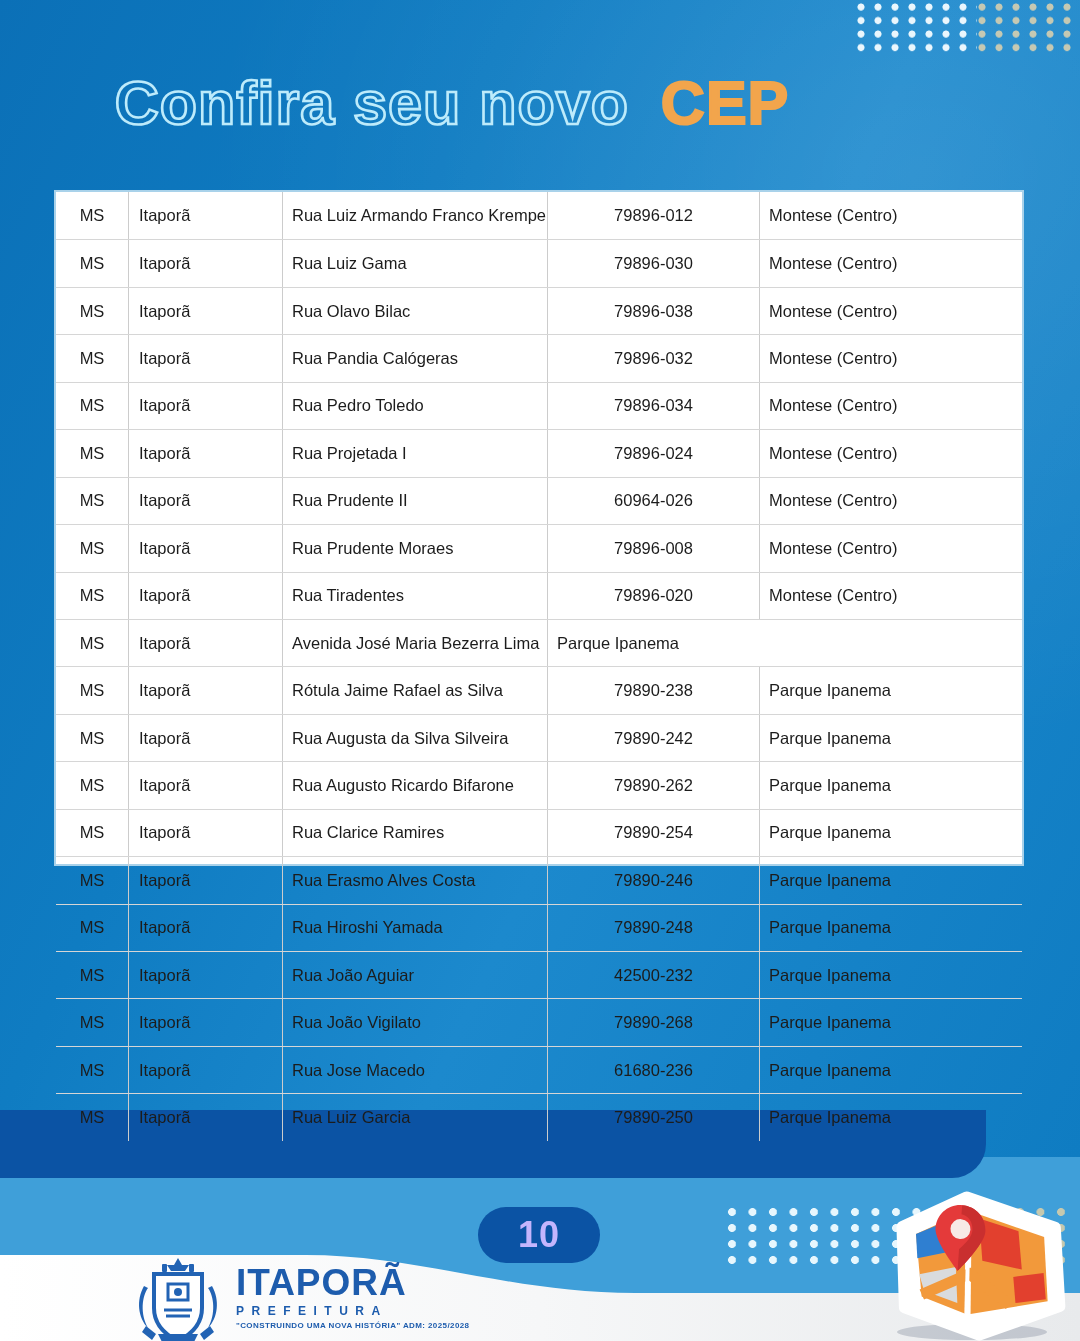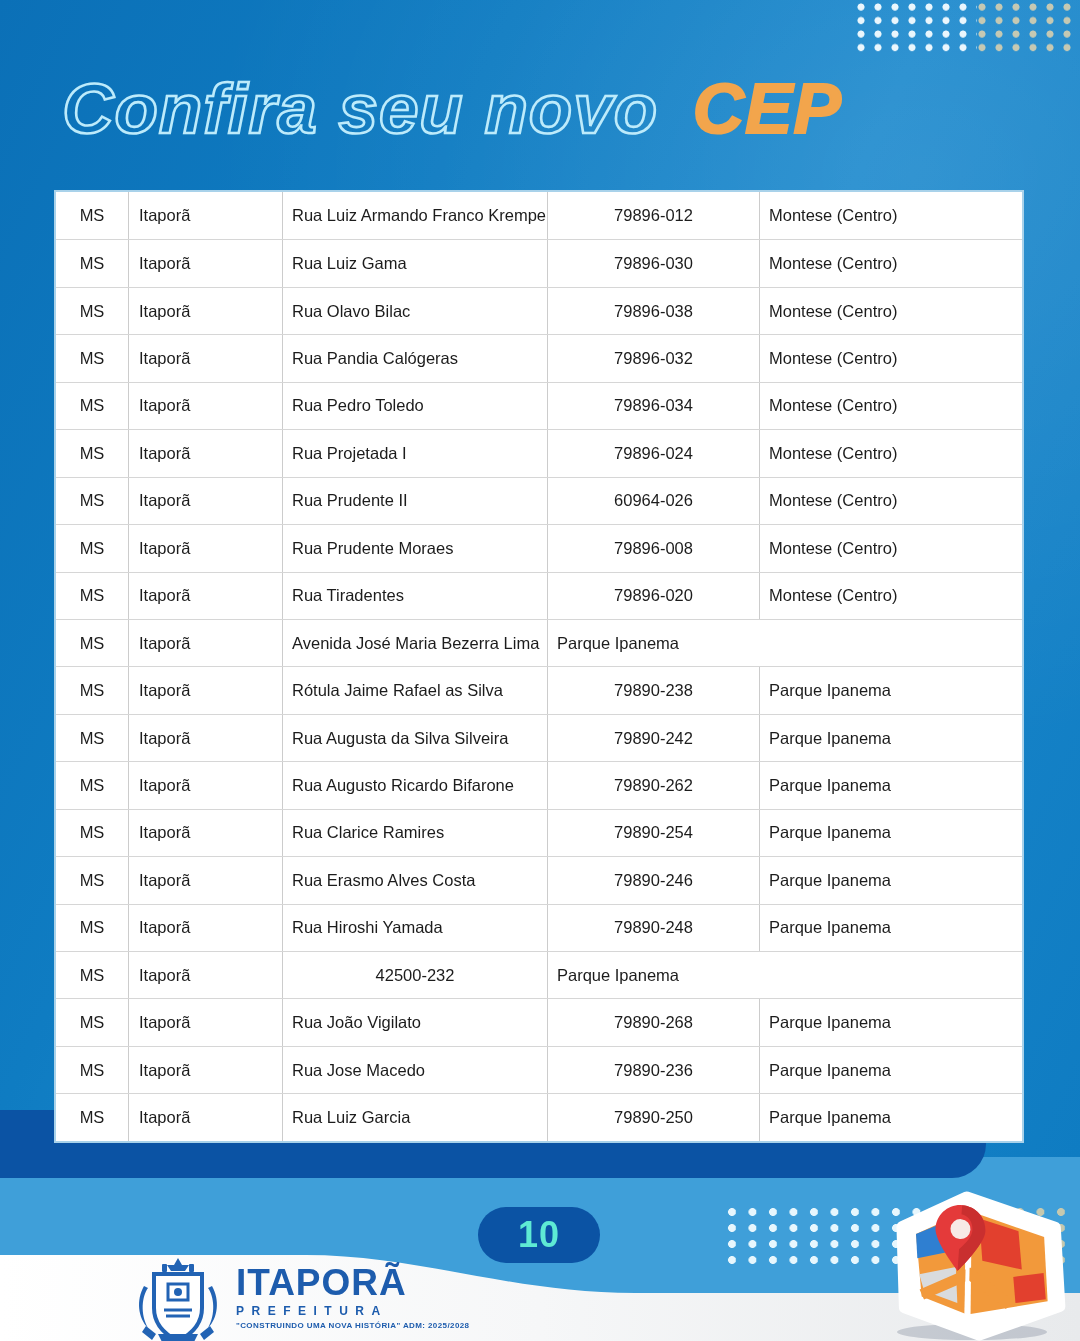--- a/index.html
+++ b/index.html
@@ -17,40 +17,40 @@
   }
   .navy-strip{
     position:absolute;left:-30px;top:1110px;width:1016px;height:68px;
     background:#0b53a4;border-radius:0 0 34px 0;
   }
   
   .wave{position:absolute;left:0;top:1253px;width:1080px;height:88px;}
   
   .title{
     position:absolute;left:0;top:68px;width:904px;text-align:center;
-    font-size:71px;font-weight:bold;letter-spacing:1px;white-space:nowrap;font-style:italic;
+    font-size:61px;font-weight:bold;letter-spacing:1px;white-space:nowrap;
   }
   .title .outline{
     color:transparent;-webkit-text-stroke:2.6px #bdebfb;
   }
   .title .accent{
     color:#f2a54c;-webkit-text-stroke:2.2px #f2a54c;margin-left:14px;
   }
   
   .dots{position:absolute;}
   .dots .layer{position:absolute;top:0;height:100%;}
   .dots-top{left:856px;top:2px;width:224px;height:54px;}
   .dots-top .w{left:0;width:121px;background:radial-gradient(circle at 5px 5px, rgba(244,252,255,.95) 3.2px, transparent 3.9px);background-size:17px 13.5px;}
   .dots-top .t{left:121px;width:103px;background:radial-gradient(circle at 5px 5px, rgba(214,207,176,.9) 3.2px, transparent 3.9px);background-size:17px 13.5px;}
   .dots-bottom{left:726px;top:1206px;width:341px;height:60px;}
   .dots-bottom .w{left:0;width:206px;background:radial-gradient(circle at 6px 6px, rgba(240,251,255,.95) 3.6px, transparent 4.3px);background-size:20.5px 16px;}
   .dots-bottom .t{left:206px;width:135px;background:radial-gradient(circle at 6px 6px, rgba(213,205,170,.9) 3.6px, transparent 4.3px);background-size:20.5px 16px;}
   
   .cep-table{
-    position:absolute;left:54px;top:190px;width:970px;height:953px;
+    position:absolute;left:54px;top:190px;width:970px;height:676px;
     background:#ffffff;border:2px solid #a9d2ea;box-sizing:border-box;
   }
   .trow{
     display:grid;grid-template-columns:73px 154px 265px 212px 1fr;
     height:47.45px;box-sizing:border-box;
   }
   .trow + .trow{border-top:1.5px solid #d6d6d6;}
   .cell{
     display:flex;align-items:center;box-sizing:border-box;
     font-size:16.5px;color:#1c1c1c;border-right:1.4px solid #cccccc;
@@ -60,21 +60,21 @@
   .c-uf{justify-content:center;}
   .c-city{padding-left:10px;}
   .c-street{padding-left:9px;}
   .c-cep{justify-content:center;}
   .c-district{padding-left:9px;}
   
   .page-pill{
     position:absolute;left:478px;top:1207px;width:122px;height:56px;
     background:#0b53a4;border-radius:28px;
     display:flex;align-items:center;justify-content:center;
-    color:#5eead4;font-size:36px;font-weight:bold;letter-spacing:1px;
+    color:#c4b5fd;font-size:36px;font-weight:bold;letter-spacing:1px;
   }
   
   .logo{
     position:absolute;left:132px;top:1256px;display:flex;align-items:flex-start;
   }
   .logo-text{margin-left:12px;margin-top:8px;color:#1d5cad;}
   .logo-title{font-size:37px;font-weight:bold;letter-spacing:1px;line-height:1;}
   .logo-subtitle{font-size:12px;letter-spacing:7.5px;margin-top:3px;font-weight:bold;}
   .logo-tagline{font-size:8px;font-weight:bold;margin-top:3px;letter-spacing:.4px;}
   .map-wrap{position:absolute;left:862px;top:1180px;width:218px;height:161px;}
@@ -223,35 +223,36 @@
         <div class="trow">
           <div class="cell c-uf">MS</div>
           <div class="cell c-city">Itaporã</div>
           <div class="cell c-street">Rua Hiroshi Yamada</div>
           <div class="cell c-cep">79890-248</div>
           <div class="cell c-district">Parque Ipanema</div>
         </div>
         <div class="trow">
           <div class="cell c-uf">MS</div>
           <div class="cell c-city">Itaporã</div>
+          <div class="cell c-street">Rua João Aguiar</div>
           <div class="cell c-cep">42500-232</div>
           <div class="cell c-district">Parque Ipanema</div>
         </div>
         <div class="trow">
           <div class="cell c-uf">MS</div>
           <div class="cell c-city">Itaporã</div>
           <div class="cell c-street">Rua João Vigilato</div>
           <div class="cell c-cep">79890-268</div>
           <div class="cell c-district">Parque Ipanema</div>
         </div>
         <div class="trow">
           <div class="cell c-uf">MS</div>
           <div class="cell c-city">Itaporã</div>
           <div class="cell c-street">Rua Jose Macedo</div>
-          <div class="cell c-cep">79890-236</div>
+          <div class="cell c-cep">61680-236</div>
           <div class="cell c-district">Parque Ipanema</div>
         </div>
         <div class="trow">
           <div class="cell c-uf">MS</div>
           <div class="cell c-city">Itaporã</div>
           <div class="cell c-street">Rua Luiz Garcia</div>
           <div class="cell c-cep">79890-250</div>
           <div class="cell c-district">Parque Ipanema</div>
         </div>
       </div>

